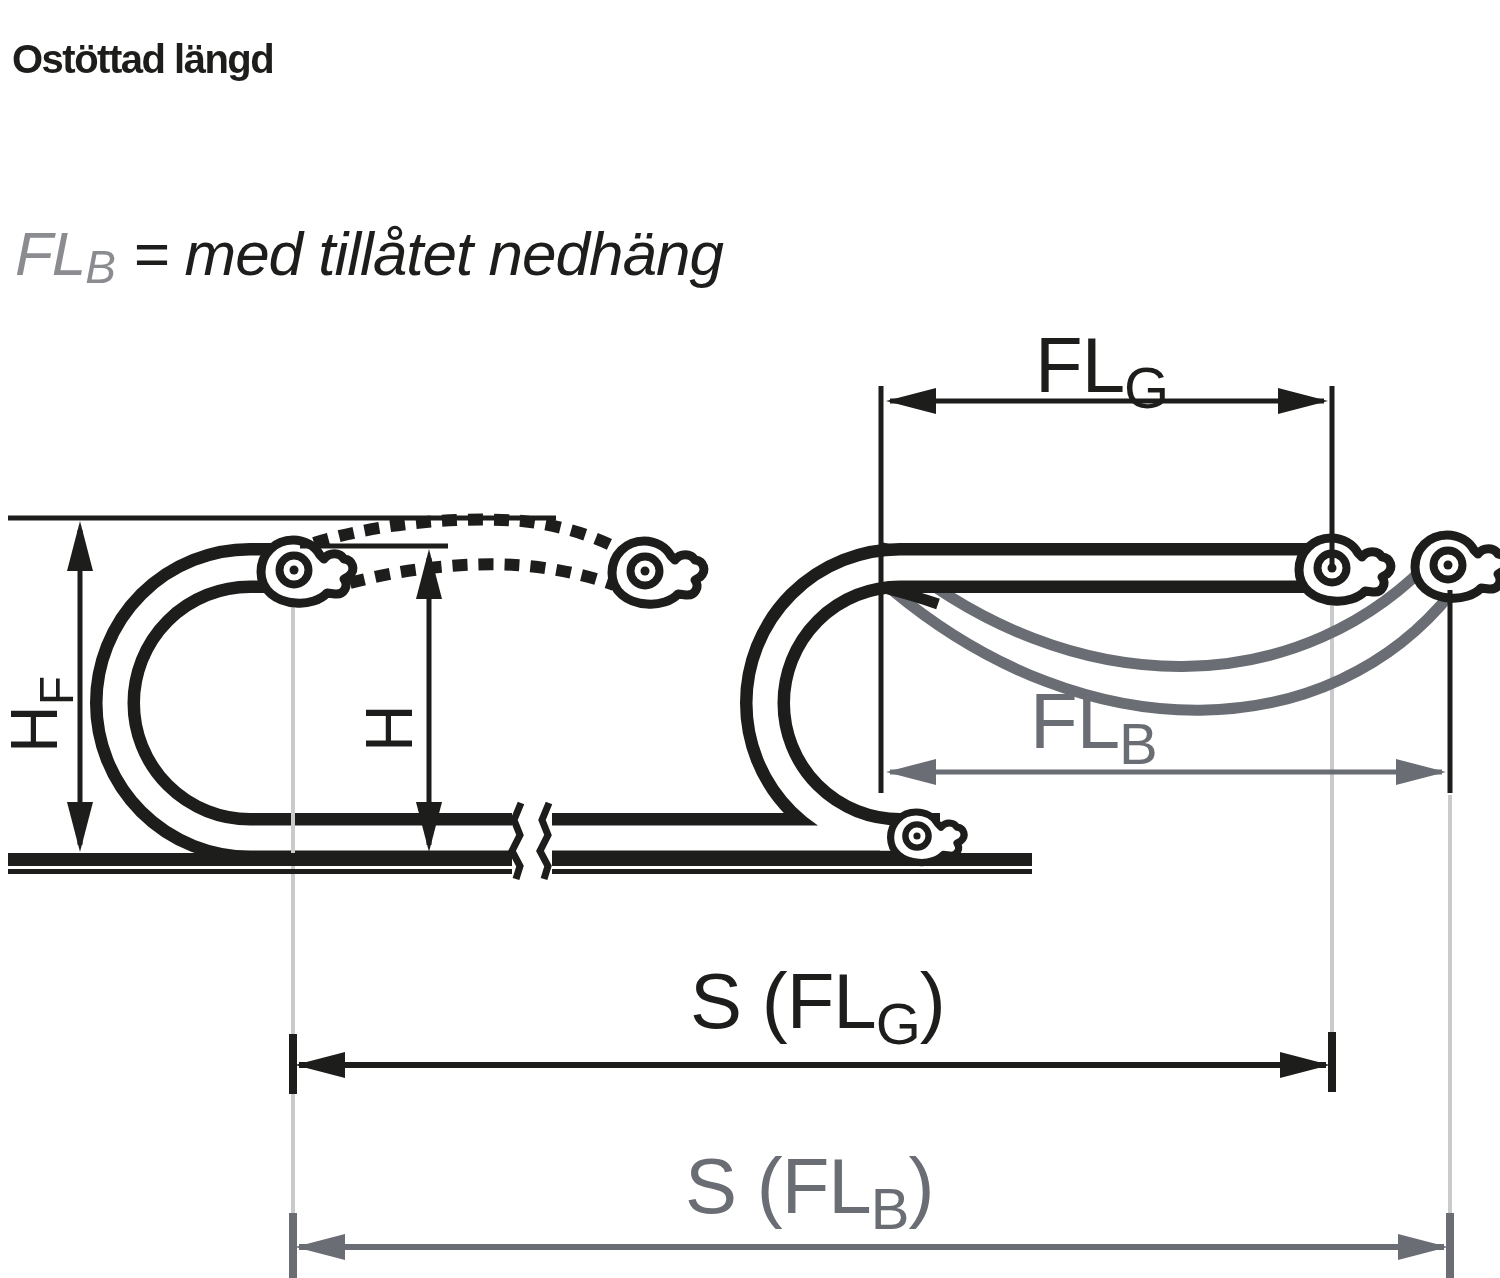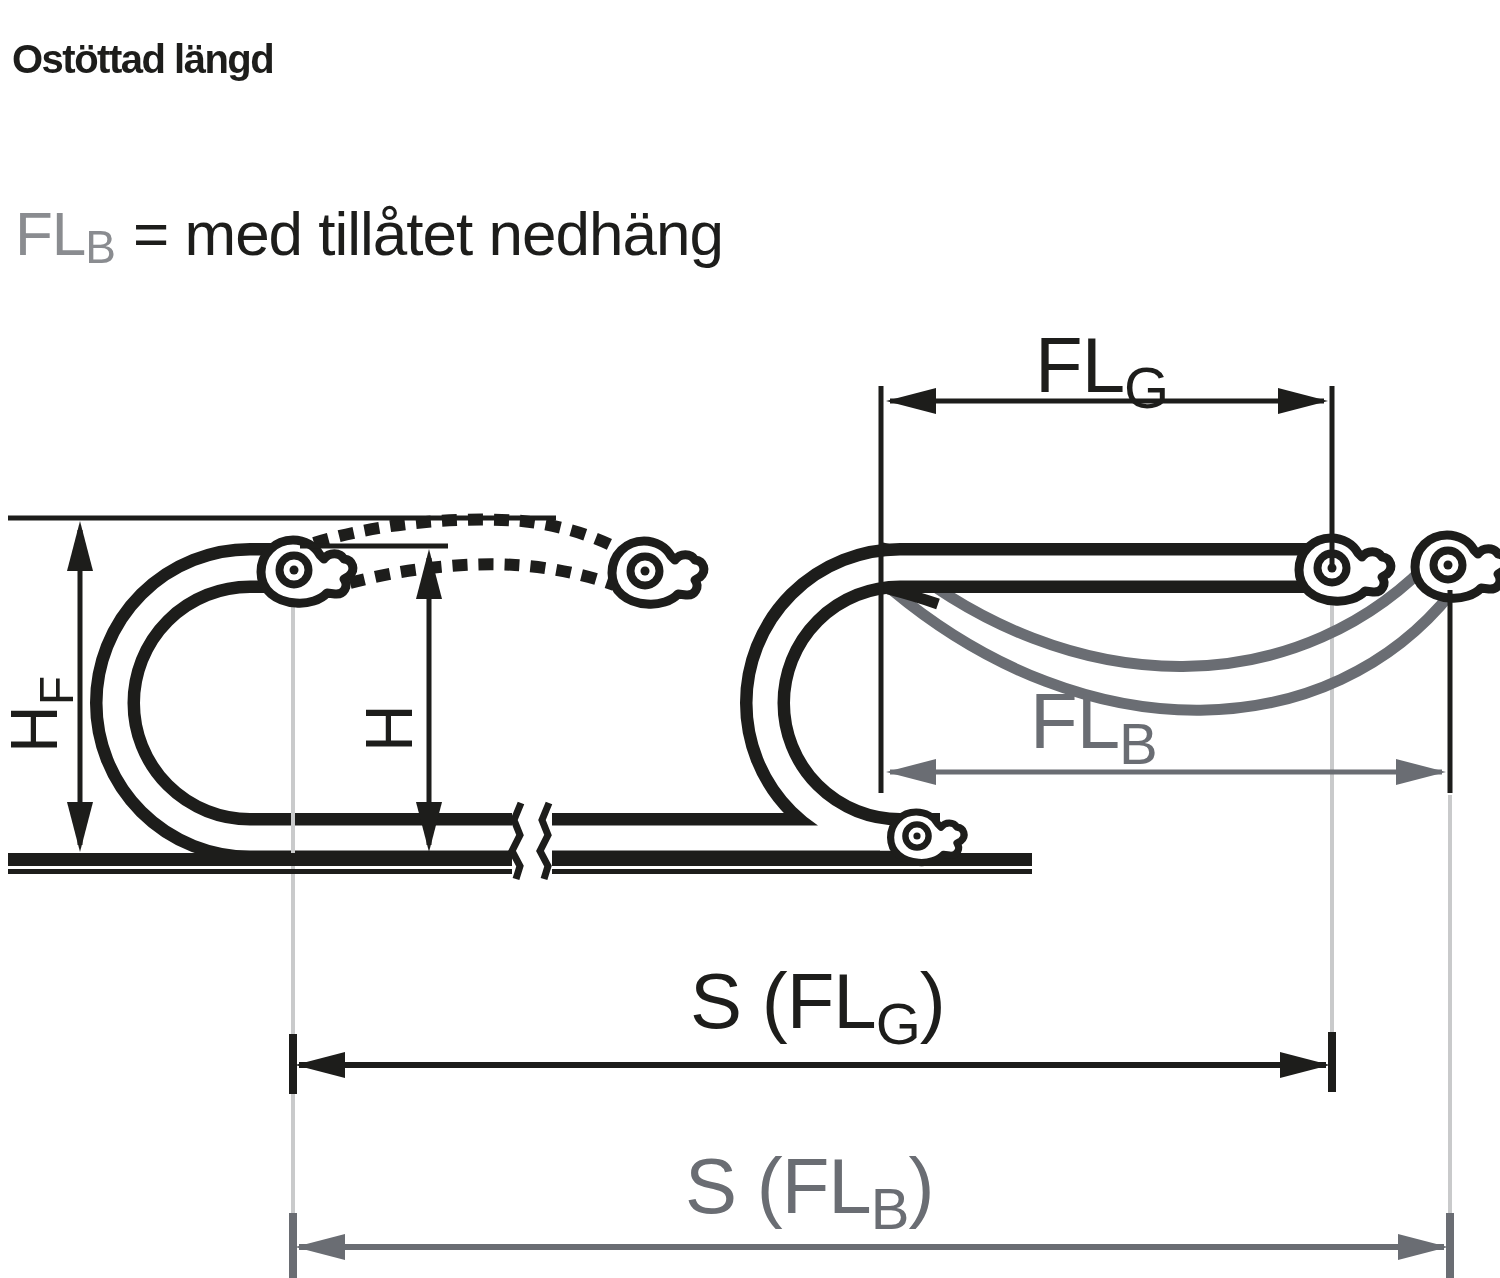--- a/index.html
+++ b/index.html
@@ -21,21 +21,21 @@
     position:absolute;left:12px;top:0px;
     font-size:40px;font-weight:bold;color:var(--ink);
     letter-spacing:-1.5px;white-space:nowrap;margin-top:37px;
   }
   .legend-line{
     position:absolute;left:15px;
     font-size:62px;color:var(--ink);
     letter-spacing:-1px;white-space:nowrap;
   }
   .legend-line.flg{top:100px;}
-  .legend-line.flb{top:198px;}
+  .legend-line.flb{top:218px;font-style:italic;}
   .legend-line sub{
     font-size:46px;line-height:0;position:relative;top:0.18em;vertical-align:baseline;
   }
   .legend-line .definition{margin-left:18px;}
   .flb .symbol, .flb sub{color:var(--legend-gray);}
   
   .ink-s{stroke:var(--ink);fill:none;}
   .gray-s{stroke:var(--dim-gray);fill:none;}
   .light-s{stroke:var(--light-gray);fill:none;}
   .white-s{stroke:#ffffff;fill:none;}

